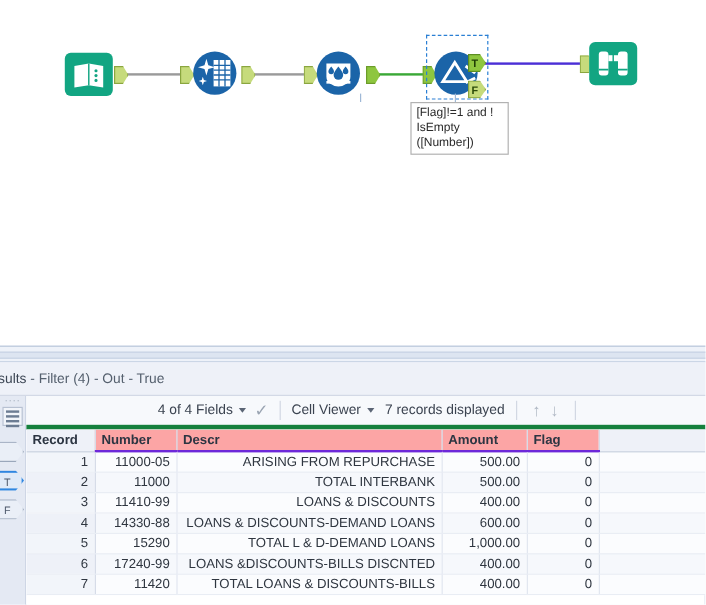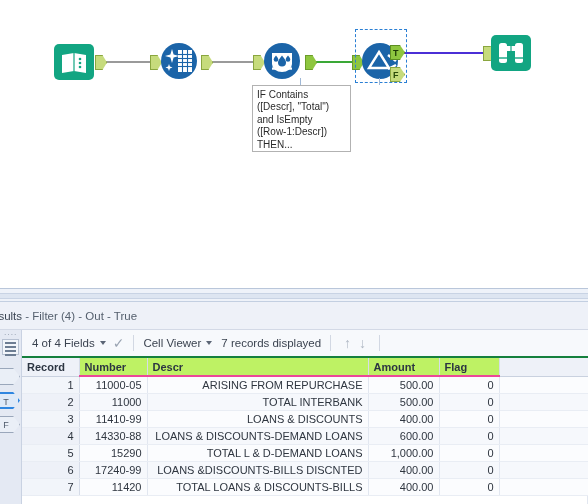--- a/index.html
+++ b/index.html
@@ -208,28 +208,29 @@
   #gridwrap {
     flex: 1 1 auto;
     position: relative;
     background: #ffffff;
   }
 
   
   #grid-toolbar {
     height: 28px;
     background: #f7f9fc;
-    border-bottom: 2px solid #15803d;
+    border-bottom: 4px solid #15803d;
     box-sizing: border-box;
     display: flex;
     align-items: center;
     font-size: 11.5px;
     color: #3b4350;
     padding-left: 10px;
     gap: 0px;
+    justify-content: center;
   }
   #grid-toolbar .tb-item {
     display: flex;
     align-items: center;
     gap: 5px;
     white-space: nowrap;
   }
   .caret {
     width: 0; height: 0;
     border-left: 3.5px solid transparent;
@@ -257,23 +258,23 @@
 
   
   table.grid {
     border-collapse: collapse;
     width: 100%;
     font-size: 11px;
     color: #2f3640;
     table-layout: fixed;
   }
   table.grid th {
-    background: #bef264;
+    background: #fca5a5;
     border-right: 1px solid #d6dce8;
-    border-bottom: 2px solid #ec4899;
+    border-bottom: 2px solid #6d28d9;
     font-size: 11px;
     font-weight: bold;
     color: #2c3542;
     text-align: left;
     padding: 3px 5px 2px 5px;
     height: 17px;
     box-sizing: border-box;
     white-space: nowrap;
   }
   table.grid th.recordcol {
@@ -395,25 +396,23 @@
       <rect x="18" y="16" width="8" height="5" fill="#ffffff"></rect>
       <line x1="10" y1="28" x2="18" y2="28" stroke="#12a582" stroke-width="1.4"></line>
       <line x1="26" y1="28" x2="34" y2="28" stroke="#12a582" stroke-width="1.4"></line>
       <line x1="22" y1="13" x2="22" y2="33" stroke="#12a582" stroke-width="1.2"></line>
     </svg>
   </div>
 
   <div class="annot-stem" style="left:300px; top:78px; height:7px;"></div>
   <div class="annot-stem" style="left:379px; top:78px; height:7px;"></div>
 
-  <div class="annot" style="left:252px; top:85px; width:99px; height:67px;">IF Contains
-([Descr], "Total")
-and IsEmpty
-([Row-1:Descr])
-THEN...</div>
+  <div class="annot" style="left:342px; top:85px; width:82px; height:44px;">[Flag]!=1 and !
+IsEmpty
+([Number])</div>
 
 </div>
 
 <div id="splitter">
   <div class="bar"></div>
 </div>
 
 <div id="results">
 
   <div id="results-title">

